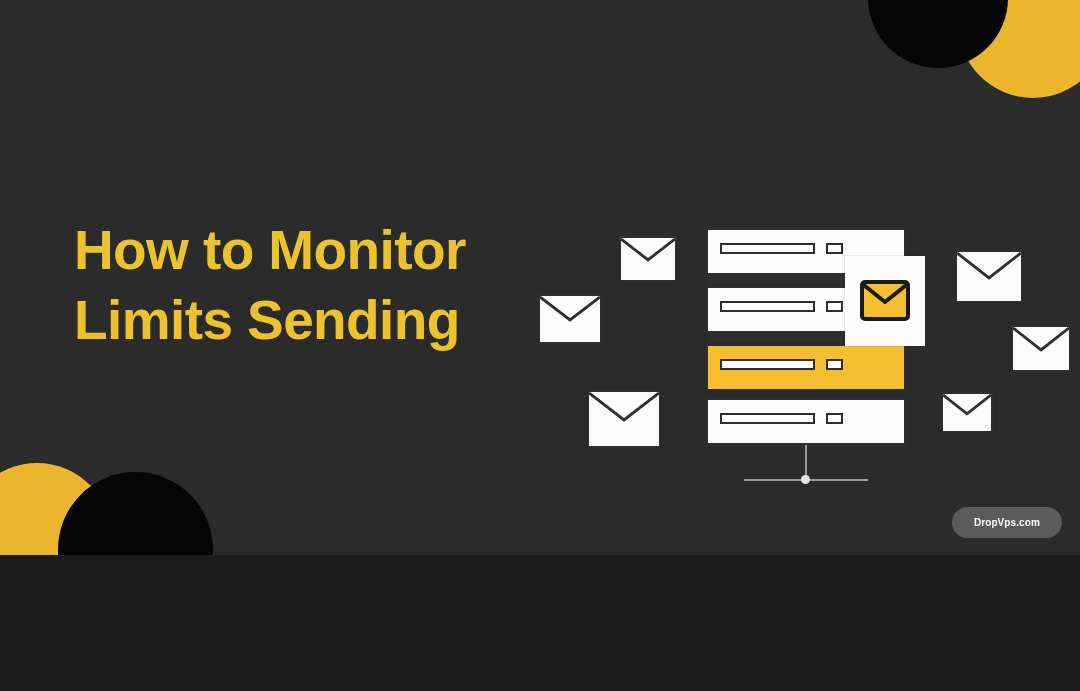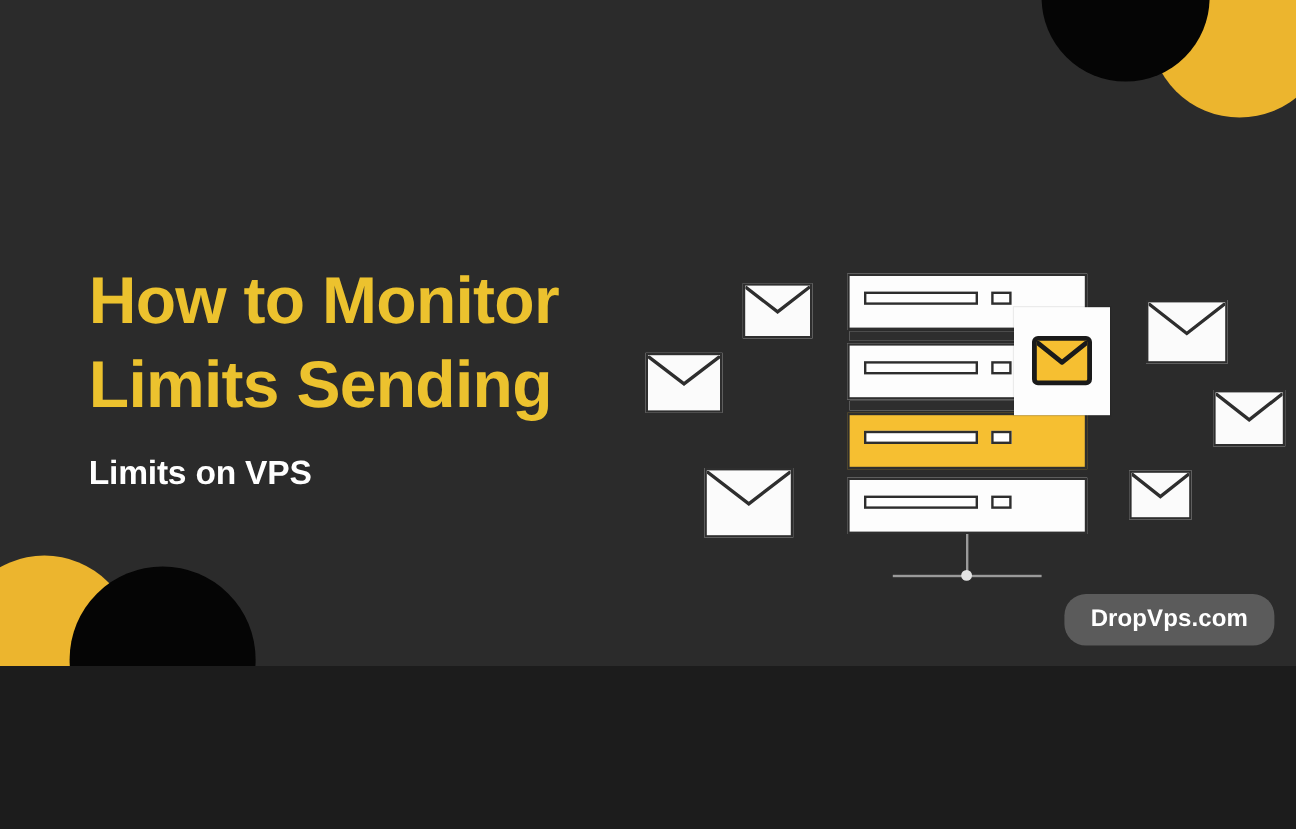--- a/index.html
+++ b/index.html
@@ -183,40 +183,39 @@
   #mail-card-envelope svg { display:block; width:100%; height:100%; }
 
   
   #brand-badge {
     position: absolute;
     right: 18px;
     bottom: 17px;
     padding: 10px 22px;
     background: #5b5b5b;
     color: #ffffff;
-    font-size: 20px;
+    font-size: 10px;
     font-weight: bold;
     border-radius: 18px;
     letter-spacing: 0.1px;
   }
 </style>
 </head>
 <body>
 
 <div id="canvas">
 
   <div class="deco-circle" id="deco-tr-yellow"></div>
   <div class="deco-circle" id="deco-tr-black"></div>
   <div class="deco-circle" id="deco-bl-yellow"></div>
   <div class="deco-circle" id="deco-bl-black"></div>
 
   <div id="headline">
     <div class="title-line">How to Monitor</div>
     <div class="title-line">Limits Sending</div>
-    <div id="subtitle">Limits on VPS</div>
   </div>
 
   <div class="envelope" style="left:619px; top:236px; width:58px; height:46px;">
     <span class="flap">
       <svg viewBox="0 0 58 46" preserveAspectRatio="none">
           <path d="M0 1 L29 24 L58 1" fill="none" stroke="#2e2e2e" stroke-width="3"></path>
         </svg>
     </span>
   </div>
 

